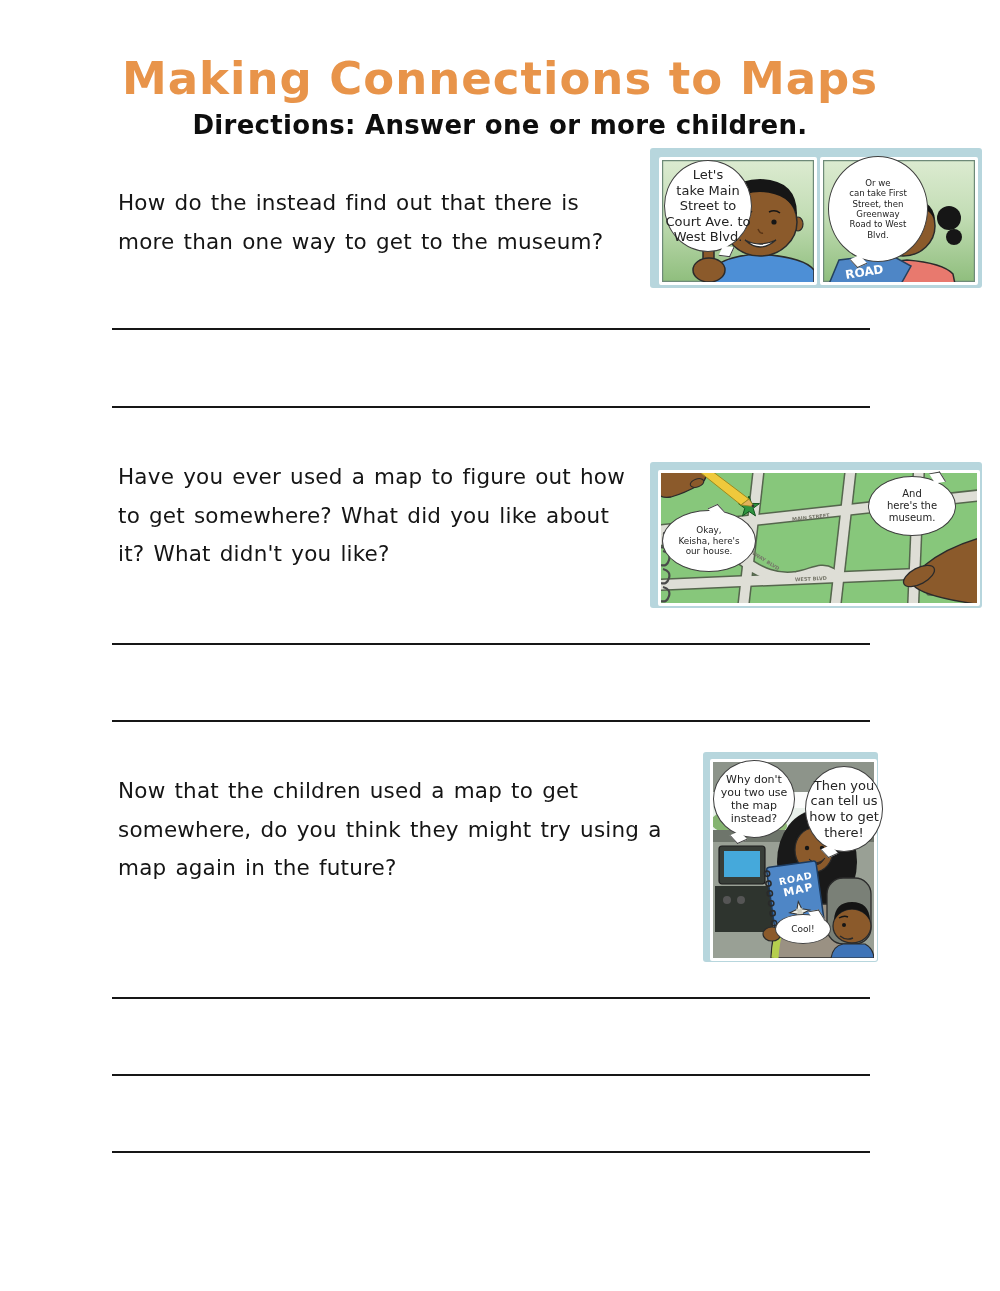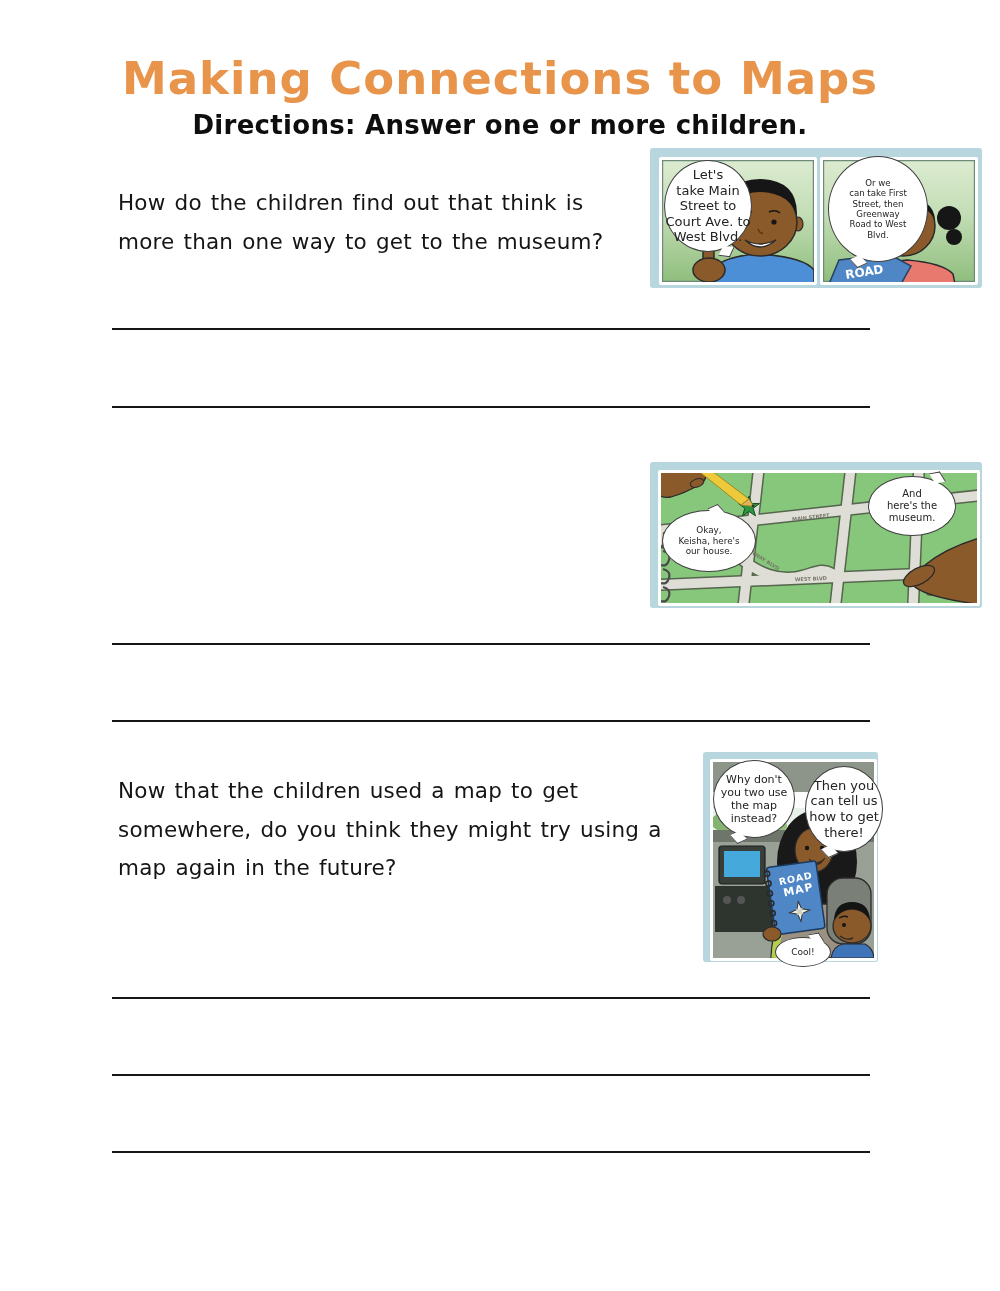--- a/index.html
+++ b/index.html
@@ -51,21 +51,21 @@
   .small-bubble { border-radius:50%; }
 </style>
 </head>
 <body>
 
 <div class="page">
 
   <h1 class="title">Making Connections to Maps</h1>
   <div class="directions">Directions: Answer one or more children.</div>
 
-  <div class="qtext" style="top:184px;">How do the children find out that think is
+  <div class="qtext" style="top:184px;">How do the instead find out that there is
 more than one way to get to the museum?</div>
 
   <div class="comic" style="left:650px; top:148px; width:332px; height:140px;">
 
     <div class="panel" style="left:9px; top:9px; width:152px; height:122px;">
       <svg viewBox="0 0 152 122">
         <g>
           <path d="M42,122 Q50,96 98,94 Q142,97 152,110 L152,124 L42,124 Z" fill="#4D8FD6" stroke="#2b2b2b" stroke-width="1.5"></path>
           <rect x="41" y="70" width="11" height="38" rx="5.5" fill="#8B5A2B" stroke="#2b2b2b" stroke-width="1.5"></rect>
           <ellipse cx="47" cy="110" rx="16" ry="12" fill="#8B5A2B" stroke="#2b2b2b" stroke-width="1.5"></ellipse>
@@ -113,20 +113,23 @@
 can take First
 Street, then
 Greenway
 Road to West
 Blvd.</div>
   </div>
 
   <div class="ans" style="top:328px;"></div>
   <div class="ans" style="top:406px;"></div>
 
+  <div class="qtext" style="top:458px;">Have you ever used a map to figure out how
+to get somewhere? What did you like about
+it? What didn't you like?</div>
 
   <div class="comic" style="left:650px; top:462px; width:332px; height:146px;">
     <div class="panel" style="left:8px; top:8px; width:316px; height:130px; background:#87C77B;">
       <svg viewBox="0 0 316 130">
         <rect width="316" height="130" fill="#87C77B"></rect>
         <g stroke="#55664d" stroke-width="12.5" fill="none">
           <path d="M-6,58 L322,22"></path>
           <path d="M-6,112 L322,98"></path>
           <path d="M98,-6 L82,136"></path>
           <path d="M190,-6 L174,136"></path>
@@ -247,20 +250,20 @@
       </svg>
     </div>
     <div class="bubble tail-b" style="left:10px; top:8px; width:80px; height:76px; font-size:11px;">Why don't
 you two use
 the map
 instead?</div>
     <div class="bubble tail-b" style="left:102px; top:14px; width:76px; height:84px; font-size:13px;">Then you
 can tell us
 how to get
 there!</div>
-    <div class="bubble tail-tr small-bubble" style="left:72px; top:185px; width:54px; height:28px; font-size:9px;">Cool!</div>
+    <div class="bubble tail-tr small-bubble" style="left:72px; top:162px; width:54px; height:28px; font-size:9px;">Cool!</div>
   </div>
 
   <div class="ans" style="top:997px;"></div>
   <div class="ans" style="top:1074px;"></div>
   <div class="ans" style="top:1151px;"></div>
 
 </div>
 
 </body></html>

